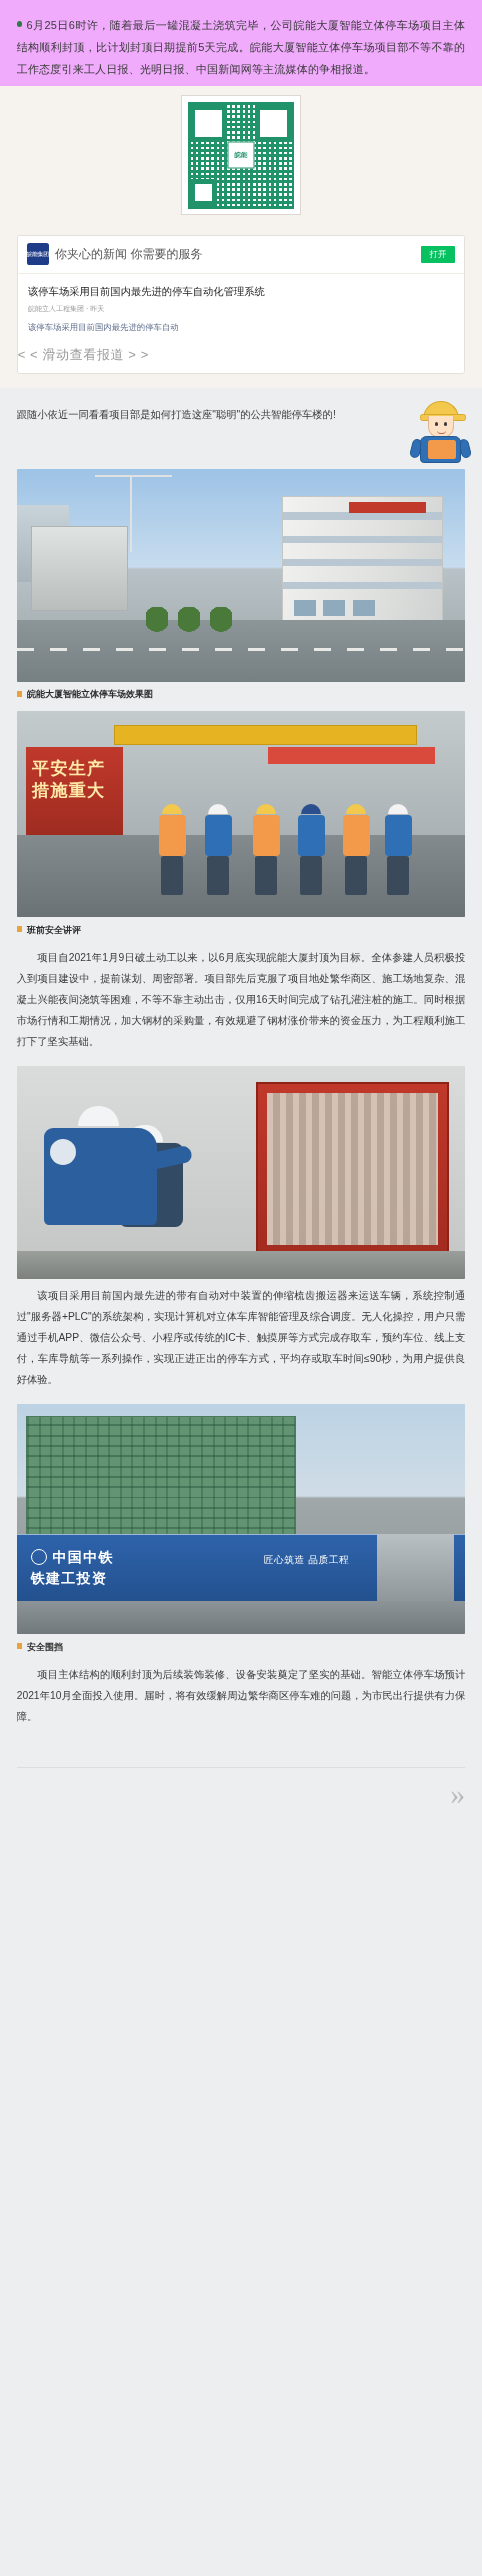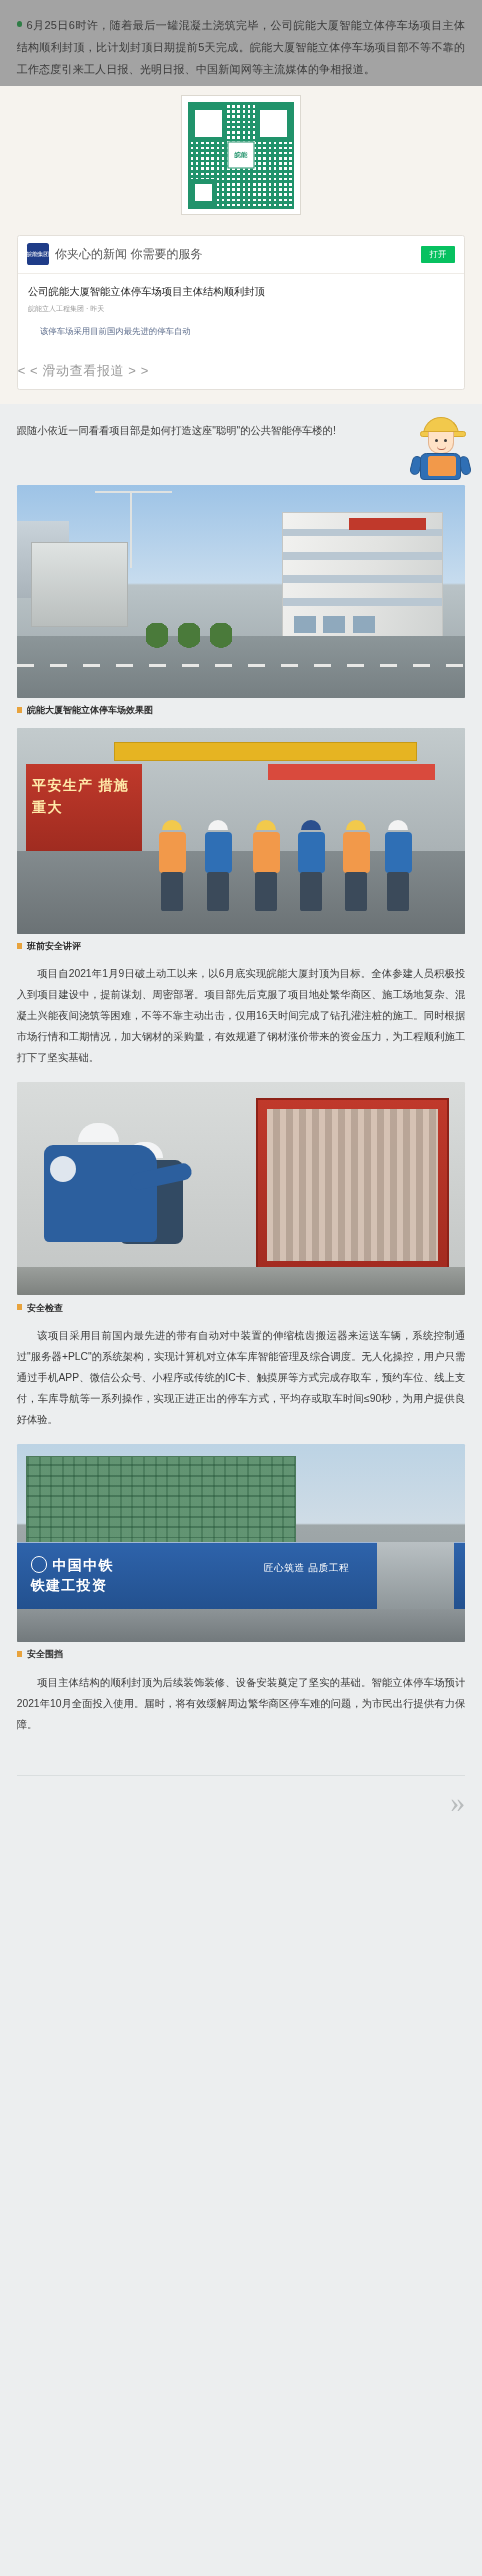--- a/index.html
+++ b/index.html
@@ -13,21 +13,21 @@
   .page {
     width: 482px;
     min-height: 2576px;
     background: #eceeef;
     position: relative;
     overflow: hidden;
   }
 
   
   .intro {
-    background: #a3a3a3;
+    background: #f0abfc;
     padding: 14px 16.7px 6.4px 16.7px;
   }
   .intro p {
     margin: 0;
     font-size: 11px;
     line-height: 22px;
     text-align: justify;
     letter-spacing: 0.2px;
   }
   .dot-marker {
@@ -145,21 +145,21 @@
   .card-text {
     font-size: 8.4px;
     line-height: 16px;
     color: #4a4a4a;
     text-align: justify;
     margin: 0 0 5.2px 0;
   }
   .card-more {
     font-size: 8.4px;
     color: #5d6d8c;
-    margin: 12px;
+    margin: 0;
   }
   .card-foot {
     text-align: left;
     font-size: 13px;
     color: #9c9c9c;
     padding: 6.4px 0 9px 0;
     letter-spacing: 0.6px;
   }
 
   
@@ -320,23 +320,23 @@
     width: 77px; height: 1.9px; background: #dfe2e1;
   }
 
   .ph2 { height: 206px; background: linear-gradient(#cdd4d6 0%, #b6bec1 58%, #7e8689 59%, #6d7477 100%); }
   .ph2 .wall {
     position: absolute; left: 0; top: 0; width: 100%; height: 60%;
     background: linear-gradient(#c3cbcd,#aab2b5);
   }
   .ph2 .red-board {
     position: absolute; left: 9px; top: 36px;
-    width: 116px; height: 97px;
+    width: 97px; height: 97px;
     background: linear-gradient(#c0392b,#9c2a1f);
-    color: #ffe9a8; font-size: 14px; font-weight: bold;
+    color: #ffe9a8; font-size: 17px; font-weight: bold;
     line-height: 22px; padding: 10.3px 6.4px; letter-spacing: 1.3px;
   }
   .ph2 .y-banner {
     position: absolute; left: 97px; top: 14px;
     width: 303px; height: 19.3px;
     background: #e6b422;
     border: 1.3px solid #c79a16;
   }
   .ph2 .y-banner2 {
     position: absolute; left: 251px; top: 36px;
@@ -413,21 +413,21 @@
   }
   .ph3 .worker-2 .body {
     position: absolute; left: 5.2px; top: 18px; width: 64px; height: 84px;
     background: #324a63; border-radius: 7.7px;
   }
   .ph3 .floor {
     position: absolute; left: 0; bottom: 0; width: 100%; height: 28px;
     background: linear-gradient(#9b9f9c,#7d817e);
   }
 
-  .ph4 { height: 198px; background: linear-gradient(#bcd3e4 0%, #cfdce6 40%, #9fa7a9 41%, #8e9698 100%); }
+  .ph4 { height: 230px; background: linear-gradient(#bcd3e4 0%, #cfdce6 40%, #9fa7a9 41%, #8e9698 100%); }
   .ph4 .scaffold {
     position: absolute; left: 9px; top: 11.6px;
     width: 270px; height: 135px;
     background:
       repeating-linear-gradient(0deg, rgba(40,90,60,.55) 0 1.9px, rgba(70,130,90,.25) 1.9px 10.3px),
       repeating-linear-gradient(90deg, rgba(40,90,60,.45) 0 1.9px, rgba(90,150,110,.18) 1.9px 11.6px);
     background-color: #6f9b7d;
     border: 1.3px solid #4d7a5c;
   }
   .ph4 .blue-fence {
@@ -499,21 +499,21 @@
   </div>
 
   <div class="card-wrap">
     <div class="card">
       <div class="card-head">
         <div class="acct-logo">皖能集团</div>
         <div class="acct-name">你夹心的新闻 你需要的服务</div>
         <div class="open-btn">打开</div>
       </div>
       <div class="card-body">
-        <h2 class="card-title">公司皖能大厦智能立体停车场项目主体结构顺利封顶</h2>
+        <h2 class="card-title">该停车场采用目前国内最先进的停车自动化管理系统</h2>
         <div class="card-sub">皖能立人工程集团 · 昨天</div>
         <p class="card-more">该停车场采用目前国内最先进的停车自动</p>
       </div>
       <div class="card-foot">&lt; &lt; 滑动查看报道 &gt; &gt;</div>
     </div>
   </div>
 
   <div class="leadin">
     <p>跟随小依近一同看看项目部是如何打造这座"聪明"的公共智能停车楼的!</p>
     <div class="mascot">
@@ -607,23 +607,20 @@
         <span class="head"></span>
         <span class="body"></span>
       </span>
       <span class="worker-b">
         <span class="head"></span>
         <span class="body"></span>
         <span class="badge"></span>
         <span class="arm"></span>
       </span>
     </div>
-    <div class="caption">
-      <span class="sq"></span><span>安全检查</span>
-    </div>
     <p class="para">该项目采用目前国内最先进的带有自动对中装置的伸缩梳齿搬运器来运送车辆，系统控制通过"服务器+PLC"的系统架构，实现计算机对立体车库智能管理及综合调度。无人化操控，用户只需通过手机APP、微信公众号、小程序或传统的IC卡、触摸屏等方式完成存取车，预约车位、线上支付，车库导航等一系列操作，实现正进正出的停车方式，平均存或取车时间≤90秒，为用户提供良好体验。</p>
 
     <div class="photo ph4">
       <span class="scaffold"></span>
       <span class="blue-fence">
         <span class="fence-logo">
           <span class="cr"></span><span>中国中铁 铁建工投资</span>
         </span>
         <span class="fence-text2">匠心筑造 品质工程</span>
       </span>

